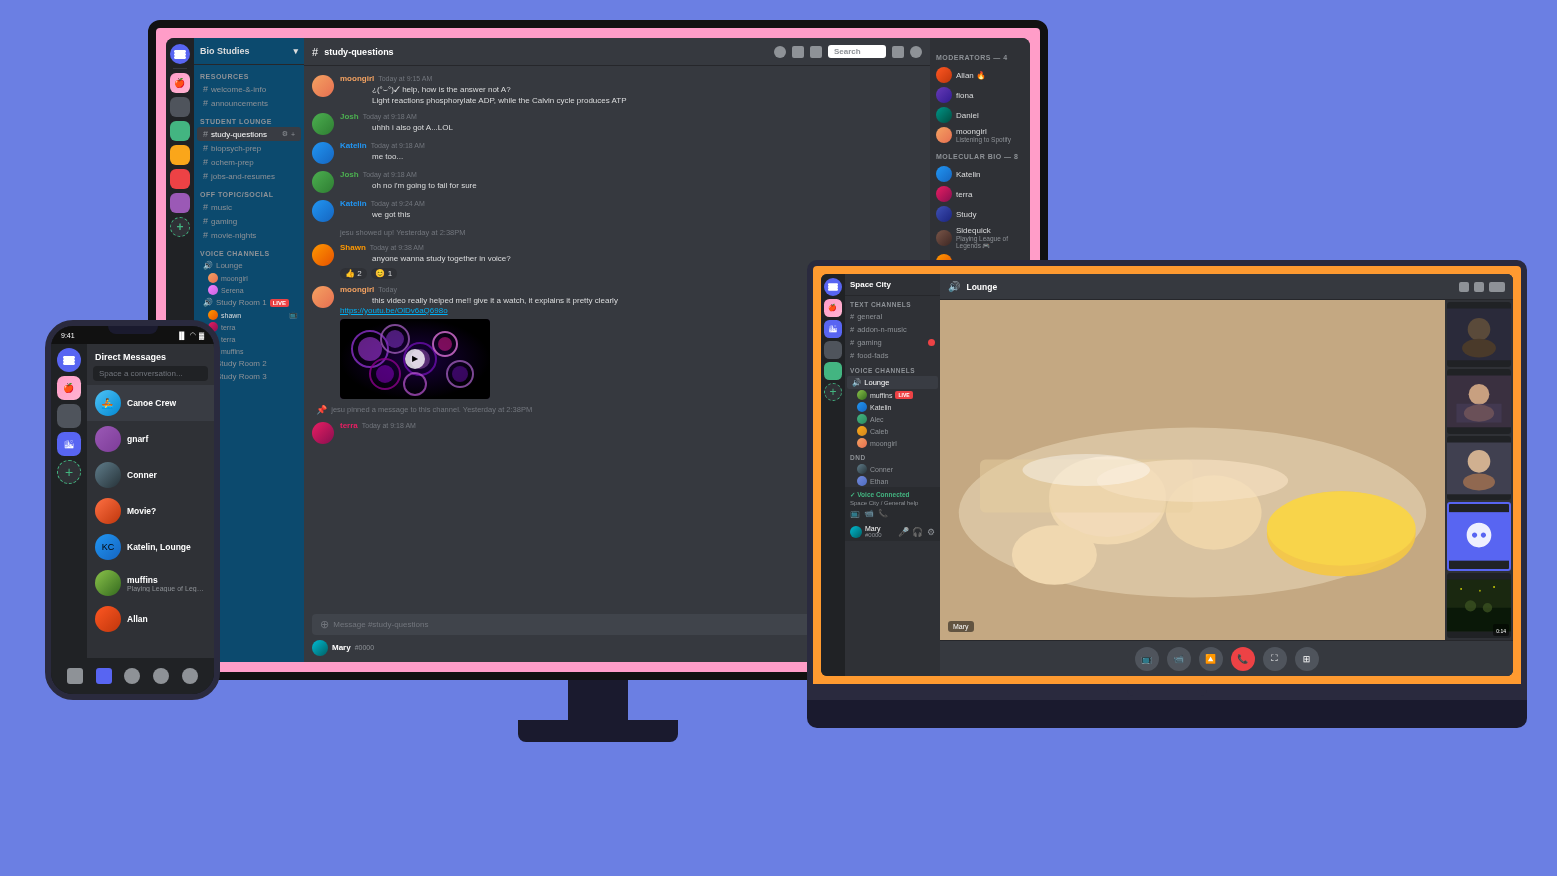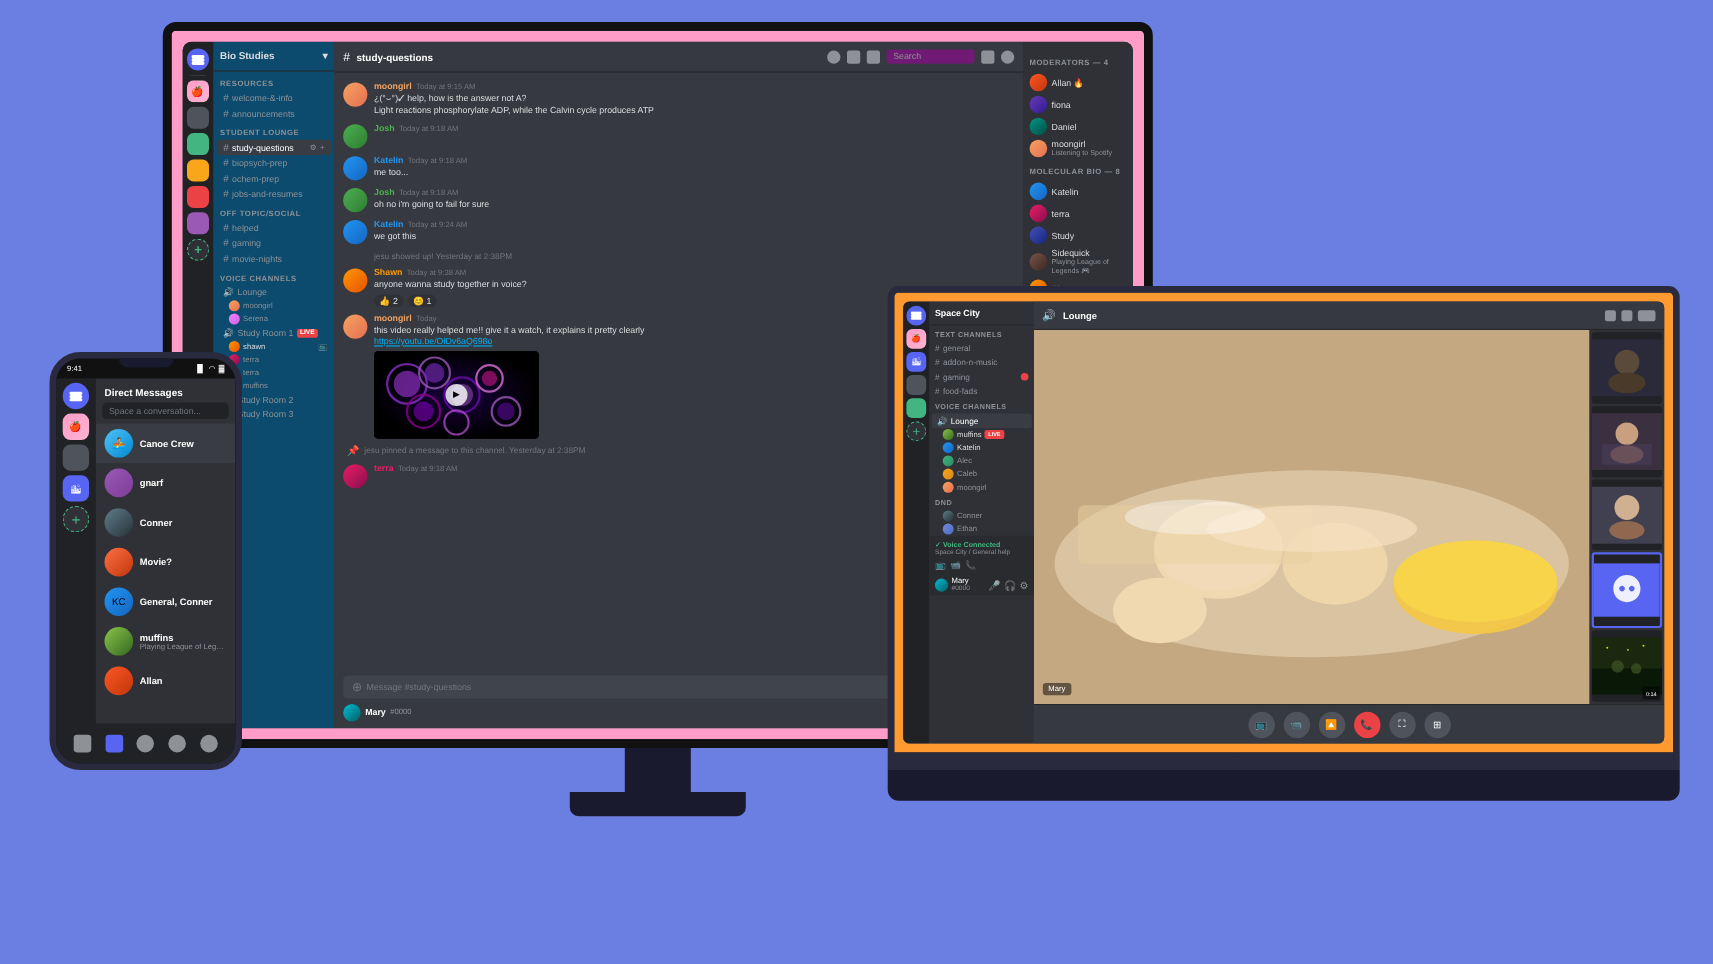--- a/index.html
+++ b/index.html
@@ -184,26 +184,27 @@
       font-weight: 700;
       color: #fff;
     }
     .chat-header-icons {
       margin-left: auto;
       display: flex;
       gap: 6px;
       align-items: center;
     }
     .search-box-mini {
-      background: #701a75;
+      background: #ffffff;
       border-radius: 3px;
       padding: 2px 6px;
       font-size: 8px;
       color: #8e9297;
-      width: 80px;
+      width: 58px;
+      font-weight: bold;
     }
 
     .messages-area {
       flex: 1;
       overflow-y: auto;
       padding: 8px;
       display: flex;
       flex-direction: column;
       gap: 6px;
     }
@@ -230,20 +231,21 @@
       color: #fff;
     }
     .msg-timestamp {
       font-size: 7px;
       color: #72767d;
     }
     .msg-text {
       font-size: 8px;
       color: #dcddde;
       line-height: 1.4;
+      margin-left: 32px;
     }
     .msg-mention {
       color: #7289da;
       font-size: 8px;
     }
     .msg-link {
       color: #00b0f4;
       font-size: 8px;
       text-decoration: underline;
     }
@@ -828,21 +830,21 @@
             <span>ochem-prep</span>
           </div>
           <div class="channel-item">
             <span class="channel-hash">#</span>
             <span>jobs-and-resumes</span>
           </div>
 
           <div class="channel-category">OFF TOPIC/SOCIAL</div>
           <div class="channel-item">
             <span class="channel-hash">#</span>
-            <span>helped</span>
+            <span>music</span>
           </div>
           <div class="channel-item">
             <span class="channel-hash">#</span>
             <span>gaming</span>
           </div>
           <div class="channel-item">
             <span class="channel-hash">#</span>
             <span>movie-nights</span>
           </div>
 
@@ -923,20 +925,21 @@
               </div>
             </div>
 
             <div class="message-group">
               <div class="msg-avatar av-josh"></div>
               <div class="msg-content">
                 <div class="msg-header">
                   <span class="msg-username" style="color:#4caf50;">Josh</span>
                   <span class="msg-timestamp">Today at 9:18 AM</span>
                 </div>
+                <div class="msg-text">uhhh i also got A...LOL</div>
               </div>
             </div>
 
             <div class="message-group">
               <div class="msg-avatar av-katelin"></div>
               <div class="msg-content">
                 <div class="msg-header">
                   <span class="msg-username" style="color:#2196f3;">Katelin</span>
                   <span class="msg-timestamp">Today at 9:18 AM</span>
                 </div>
@@ -1411,21 +1414,21 @@
             <div class="phone-dm-item">
               <div class="phone-dm-avatar av-movie"></div>
               <div class="phone-dm-info">
                 <div class="phone-dm-name">Movie?</div>
               </div>
             </div>
 
             <div class="phone-dm-item">
               <div class="phone-dm-avatar" style="background:linear-gradient(135deg,#2196f3,#1565c0);display:flex;align-items:center;justify-content:center;font-size:9px;">KC</div>
               <div class="phone-dm-info">
-                <div class="phone-dm-name">General, Conner</div>
+                <div class="phone-dm-name">Katelin, Lounge</div>
               </div>
             </div>
 
             <div class="phone-dm-item">
               <div class="phone-dm-avatar av-muffins"></div>
               <div class="phone-dm-info">
                 <div class="phone-dm-name">muffins</div>
                 <div class="phone-dm-status">Playing League of Legends</div>
               </div>
             </div>

